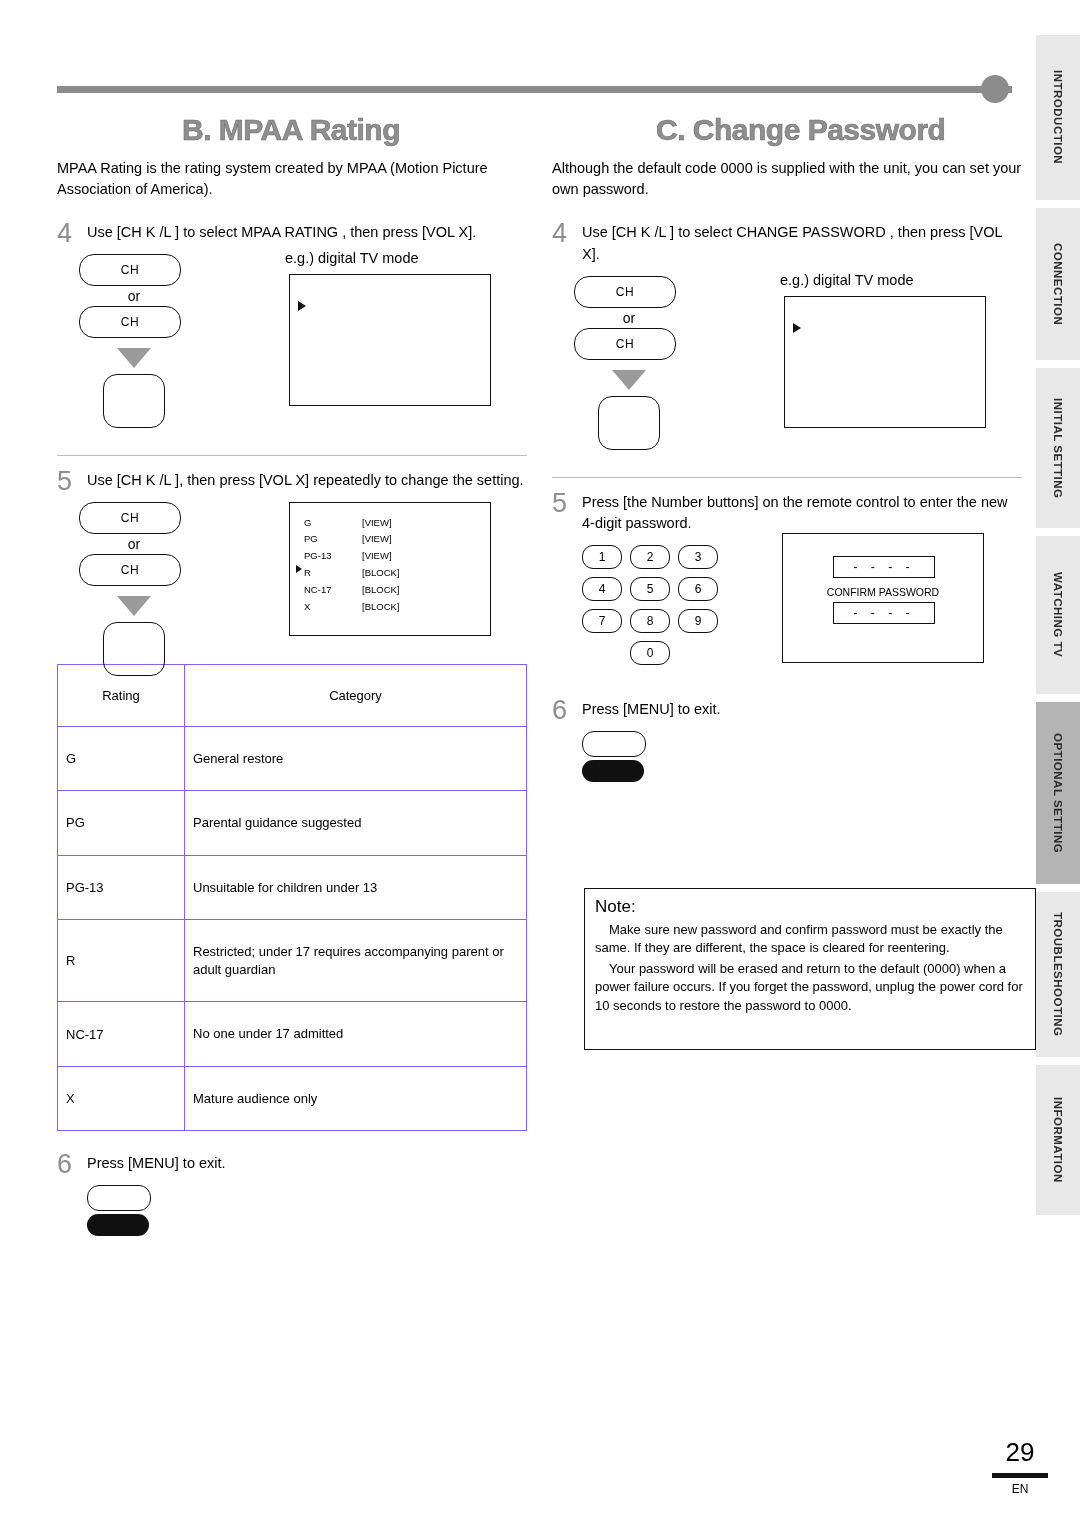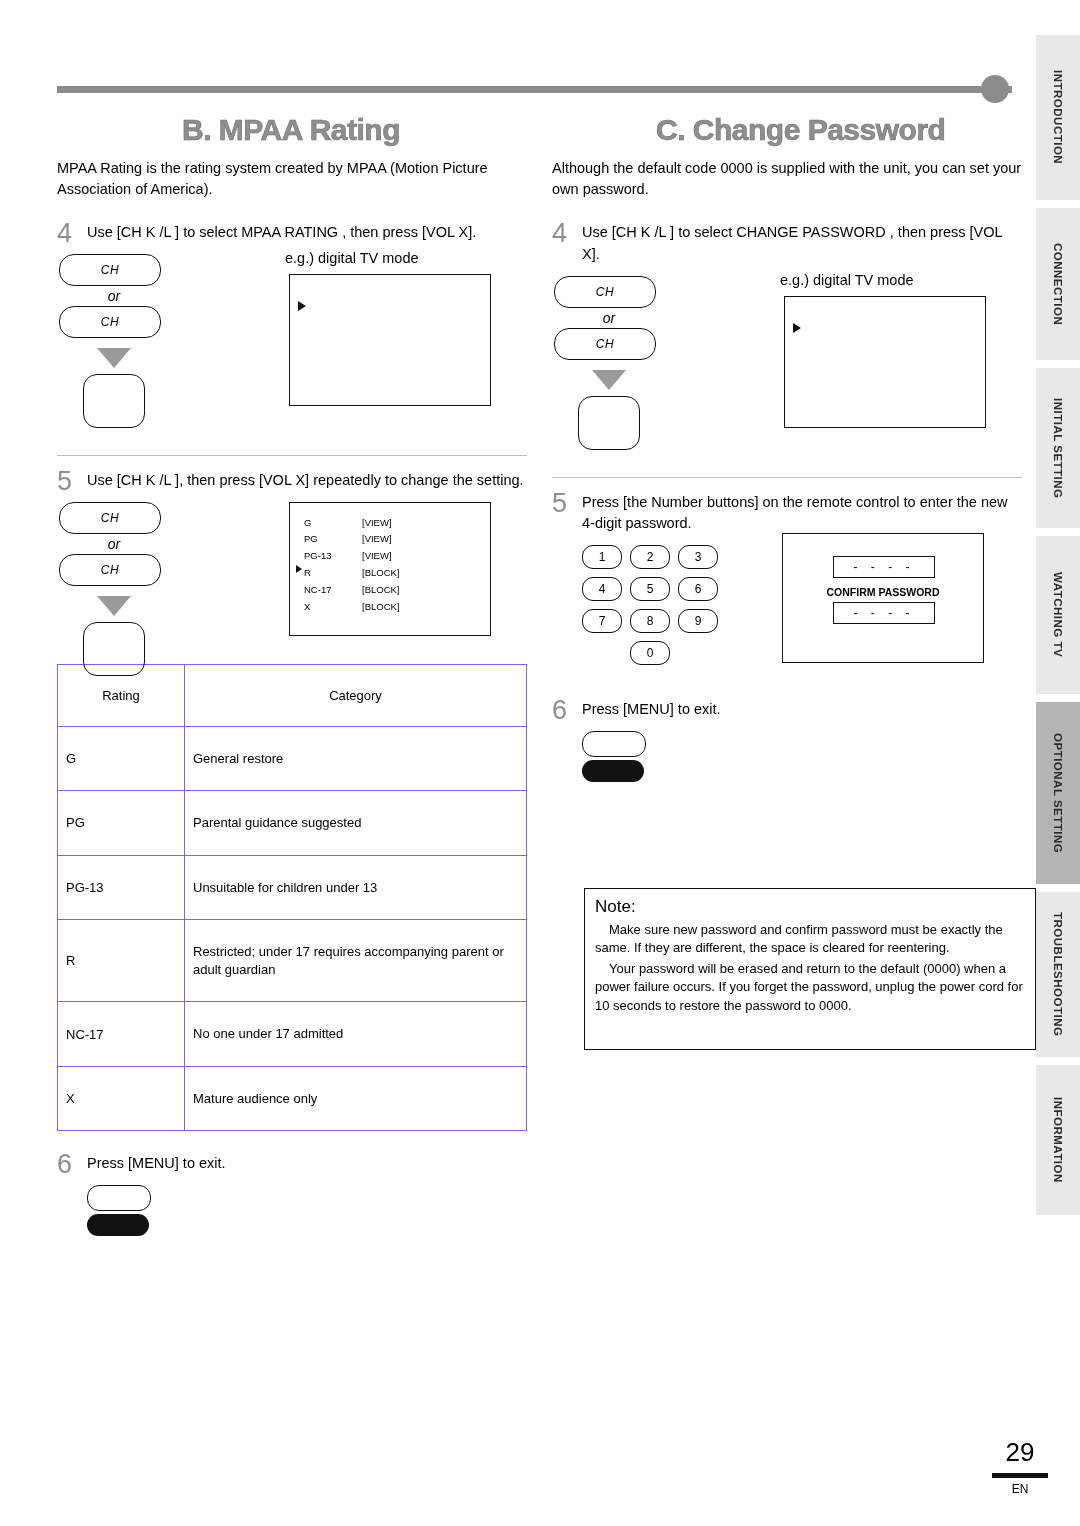--- a/index.html
+++ b/index.html
@@ -62,21 +62,21 @@
   }
   .step-txt {
     margin-left:30px; font-size:14.5px; line-height:1.5;
   }
   .sub-txt { margin-left:30px; font-size:14.5px; line-height:1.5; margin-top:4px; }
 
   .sep { border-top:1px solid #bfbfbf; margin-top:14px; }
 
   
   .remote-wrap { position:relative; height:165px; }
-  .ch-stack { position:absolute; left:2px; top:10px; width:110px;font-style:italic; }
+  .ch-stack { position:absolute; left:22px; top:10px; width:110px; }
   .ch-key {
     width:100px; height:30px; border:1px solid #111; border-radius:15px/15px;
     display:flex; align-items:center; justify-content:center;
     font-size:12px; letter-spacing:0.5px;
   }
   .ch-or { text-align:center; font-size:14px; margin:2px 0; }
   .tri {
     width:0;height:0;margin:10px auto 0 auto;
     border-left:17px solid transparent;
     border-right:17px solid transparent;
@@ -138,21 +138,21 @@
     position:absolute; width:38px;height:22px;border:1px solid #111;border-radius:11px;
     display:flex;align-items:center;justify-content:center;font-size:12px;
   }
 
   
   .cpbox { position:absolute; border:1px solid #111; }
   .cp-field {
     position:absolute; border:1px solid #111; height:20px; width:100px;
     font-size:12px; letter-spacing:5px; text-align:center; line-height:20px;
   }
-  .cp-label { position:absolute; font-size:10.5px; width:100%; text-align:center;font-weight:bold; }
+  .cp-label { position:absolute; font-size:10.5px; width:100%; text-align:center; }
 
   
   .notebox {
     position:absolute; left:584px; top:888px; width:430px; min-height:140px;
     border:1px solid #111; padding:8px 10px 12px 10px;
   }
   .note-title { font-size:17px; margin-bottom:4px; }
   .note-p { font-size:13px; line-height:1.42; margin:0 0 2px 0; }
   .note-p.ind { text-indent:14px; }
 

